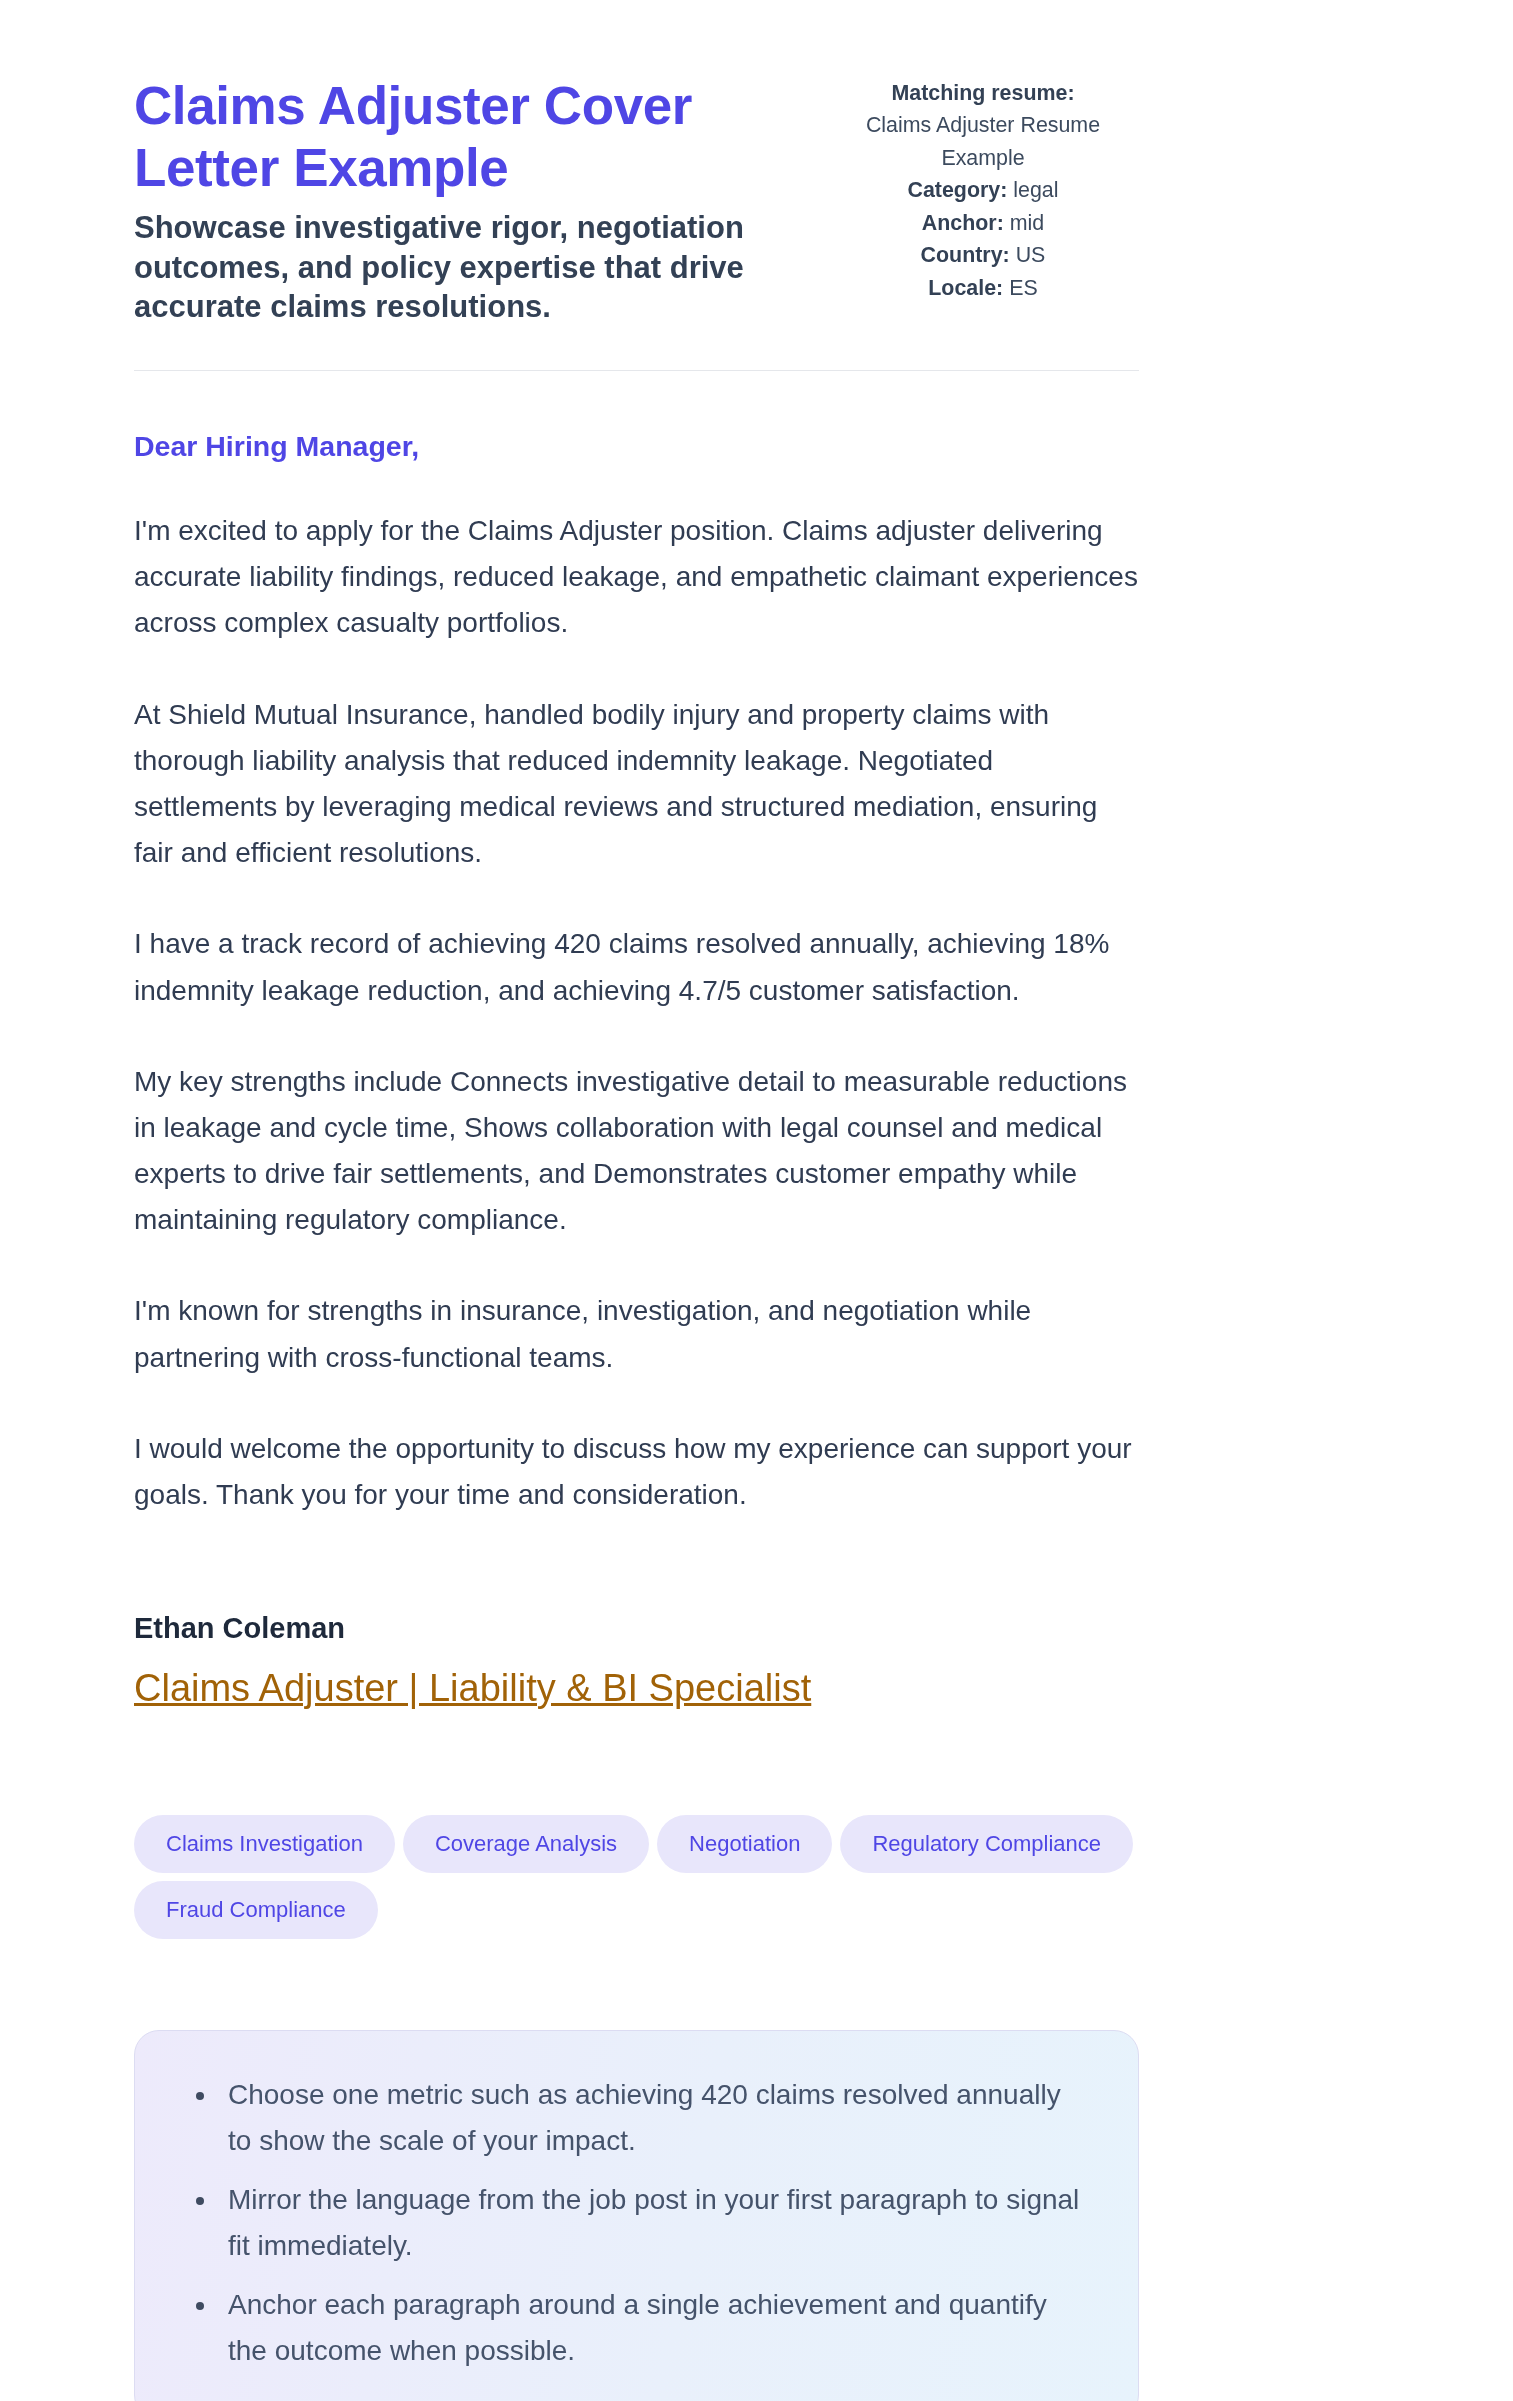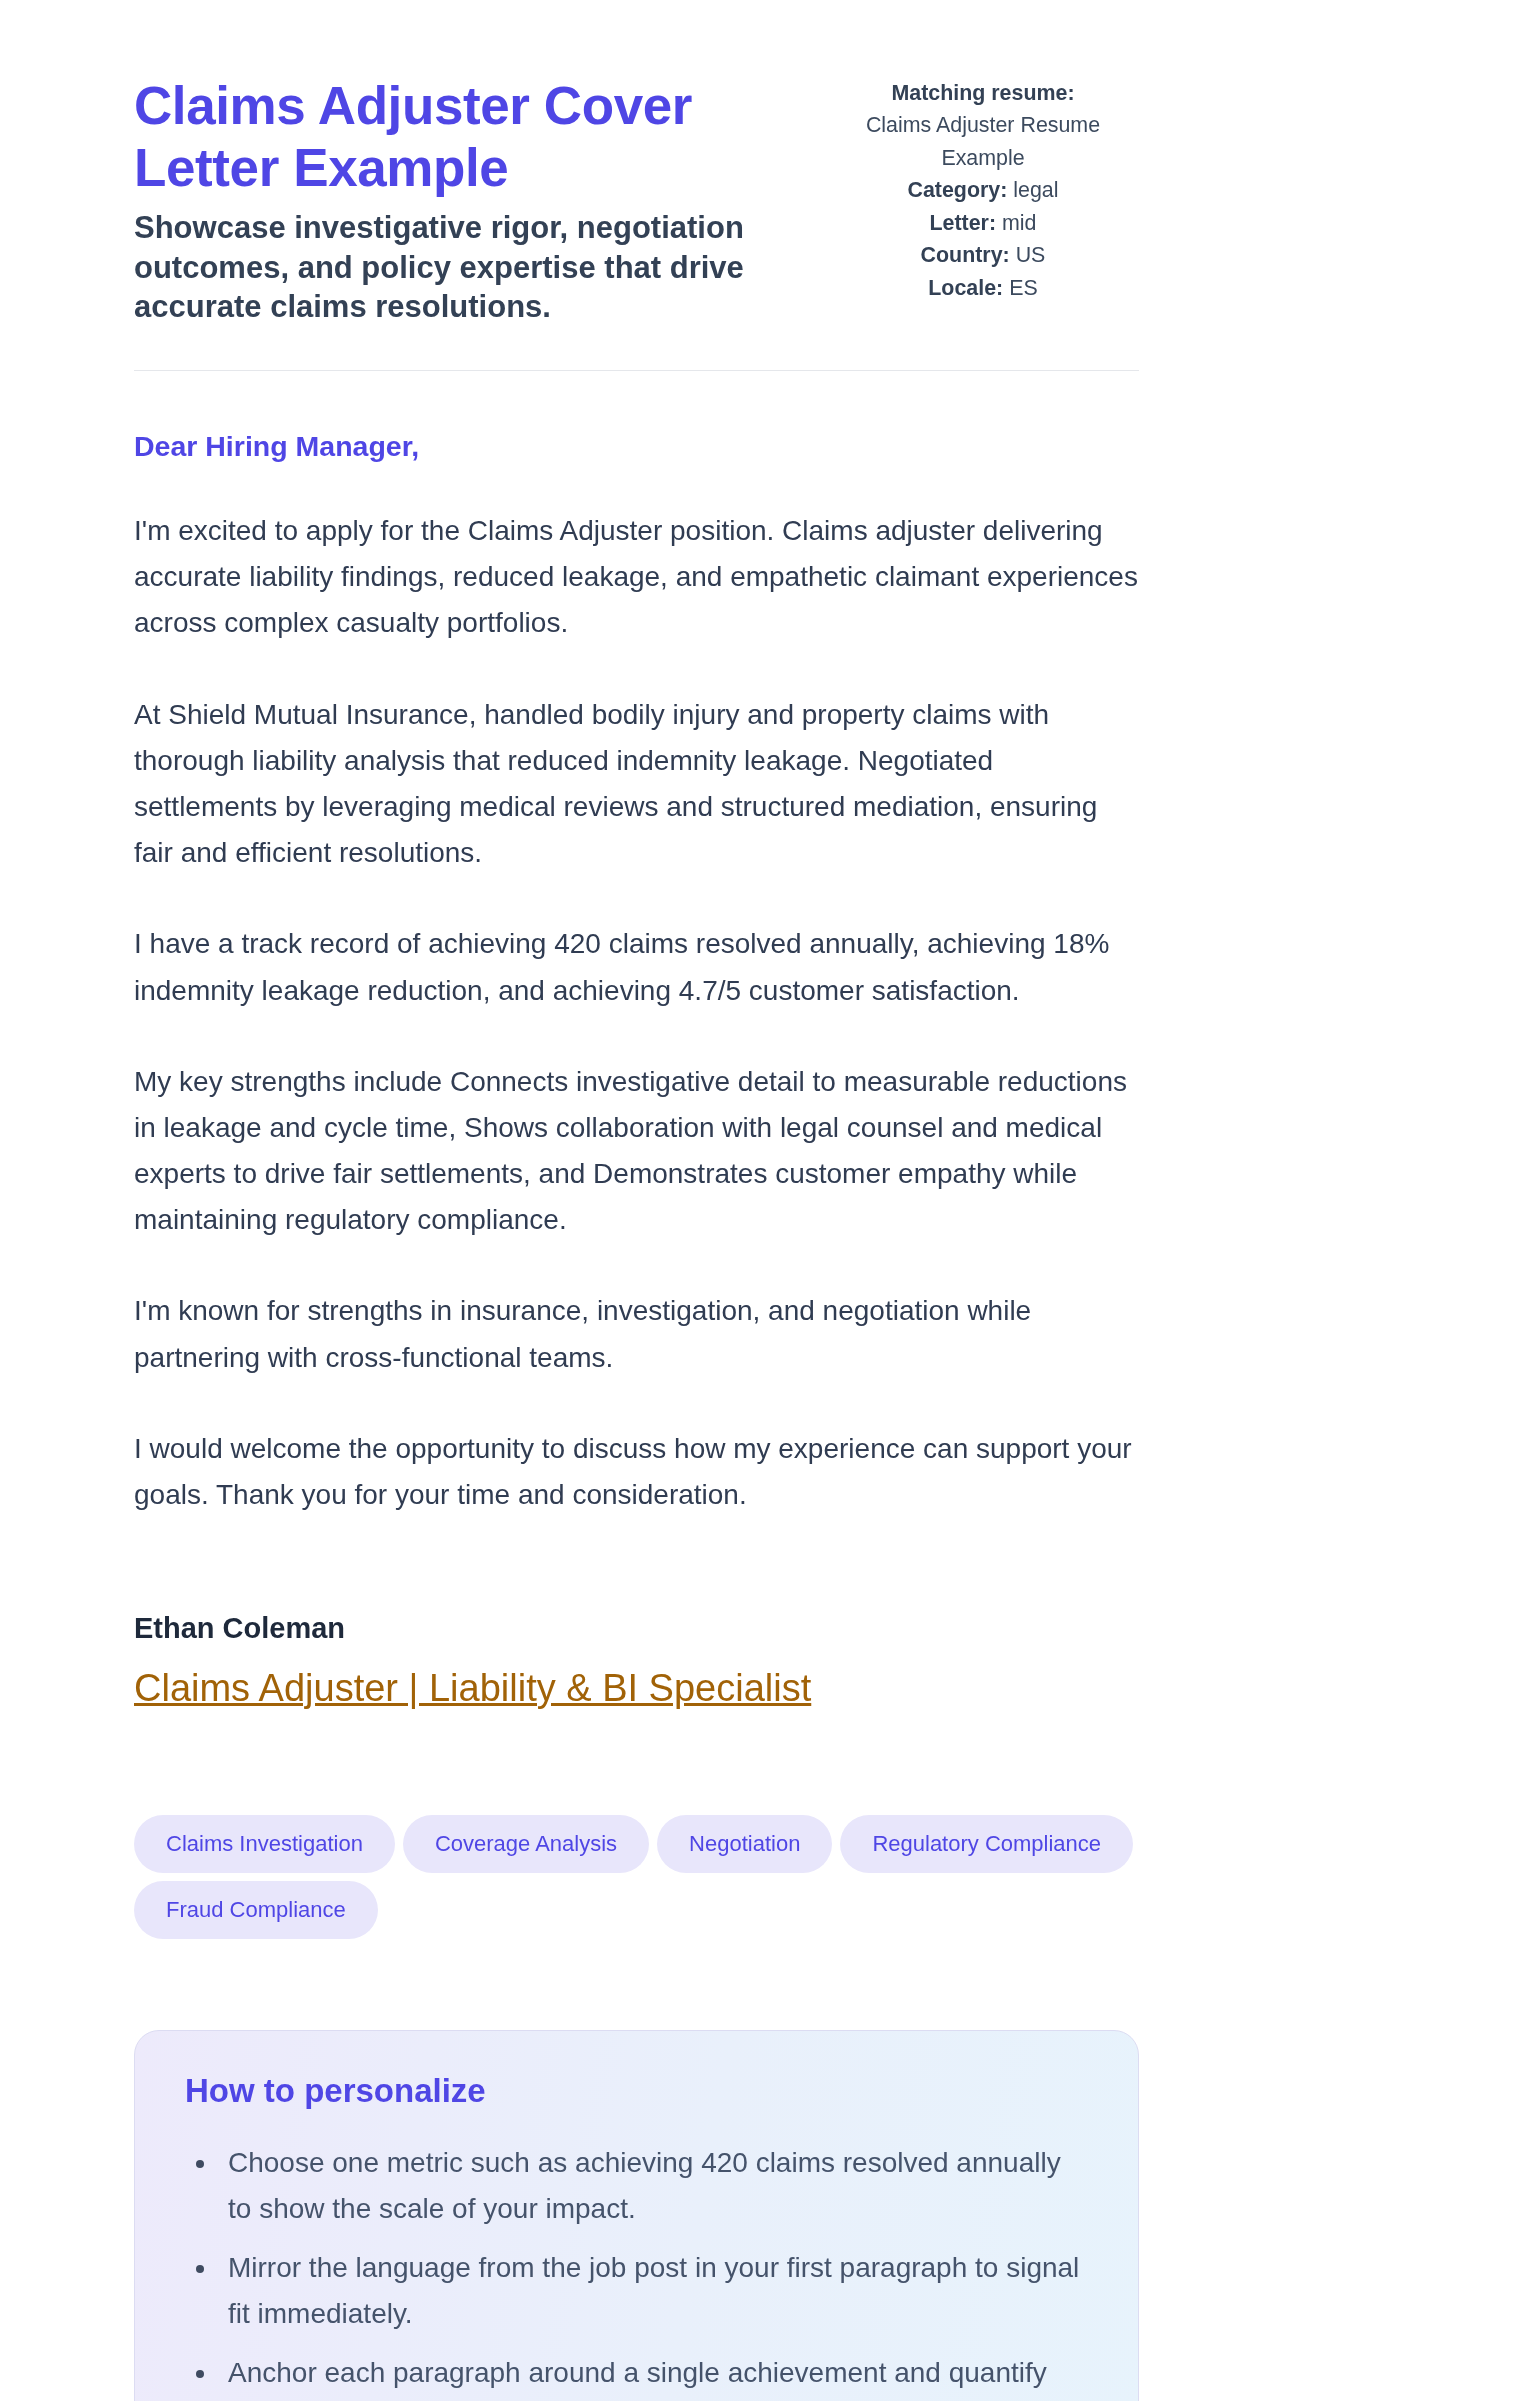--- a/index.html
+++ b/index.html
@@ -135,21 +135,21 @@
     <aside class="meta">
       <div>
         <span class="label">Matching resume:</span><br>
         <span>Claims Adjuster Resume Example</span>
       </div>
       <div>
         <span class="label">Category:</span>
         <span>legal</span>
       </div>
       <div>
-        <span class="label">Letter:</span>
+        <span class="label">Anchor:</span>
         <span>mid</span>
       </div>
       <div>
         <span class="label">Country:</span>
         <span>US</span>
       </div>
       <div>
         <span class="label">Locale:</span>
         <span>ES</span>
       </div>
@@ -172,21 +172,20 @@
 
   <ul class="skills">
     <li>Claims Investigation</li>
     <li>Coverage Analysis</li>
     <li>Negotiation</li>
     <li>Regulatory Compliance</li>
     <li>Fraud Compliance</li>
   </ul>
 
   <section class="tips-card">
-    <h2 class="tips-title">How to personalize</h2>
     <ul class="tips-list">
       <li>Choose one metric such as achieving 420 claims resolved annually to show the scale of your impact.</li>
       <li>Mirror the language from the job post in your first paragraph to signal fit immediately.</li>
       <li>Anchor each paragraph around a single achievement and quantify the outcome when possible.</li>
     </ul>
   </section>
 
 </main>
 
 

